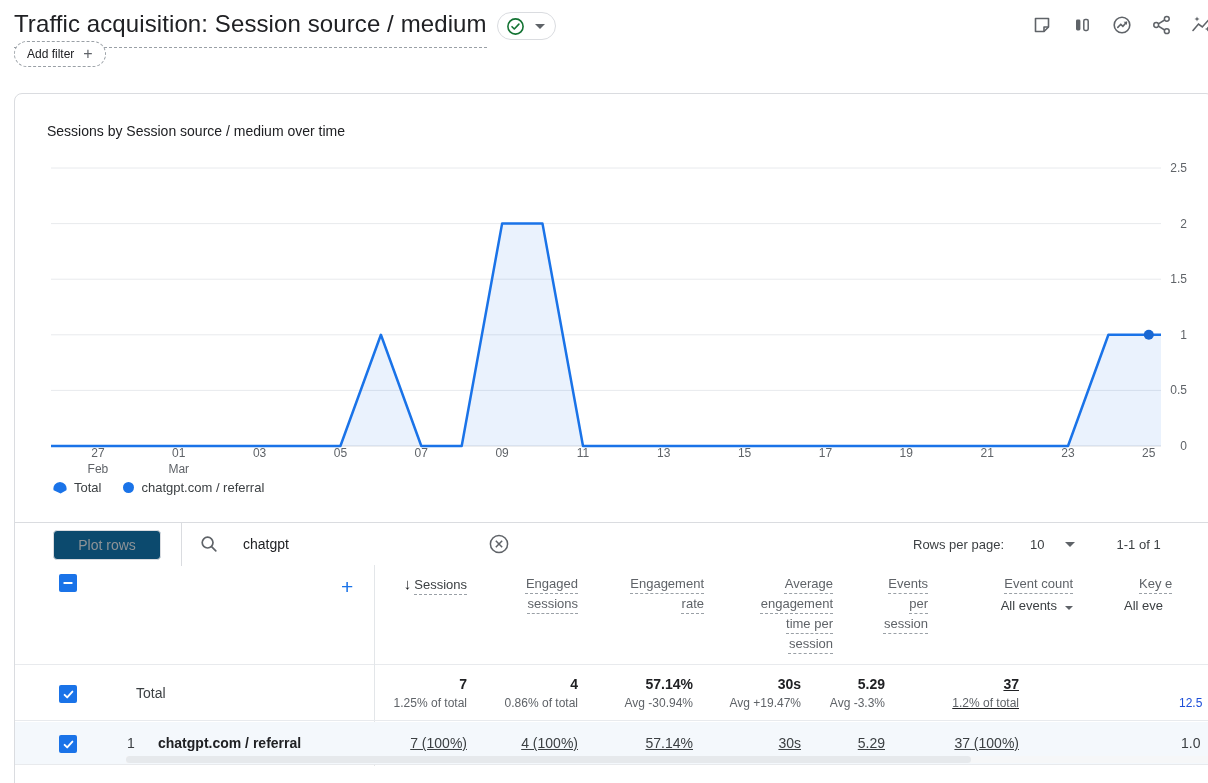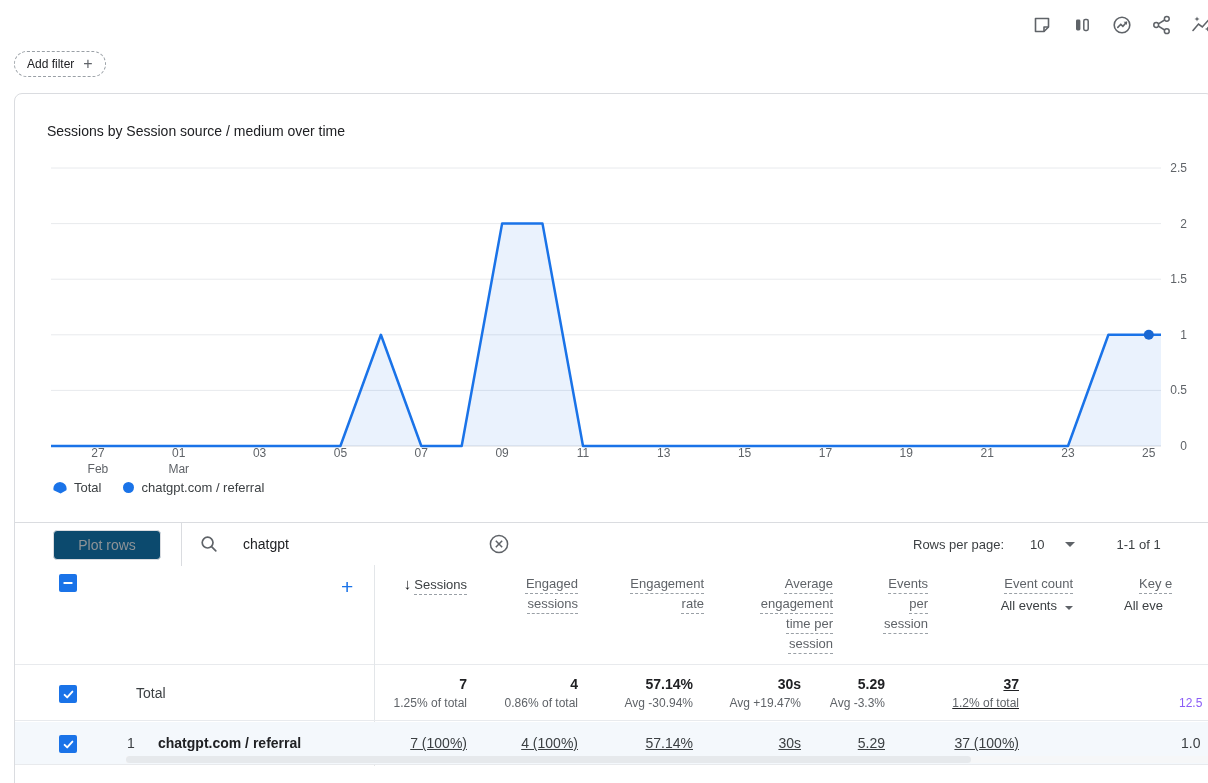--- a/index.html
+++ b/index.html
@@ -10,21 +10,21 @@
   
   .report-header { position:absolute; left:14px; top:10px; display:flex; align-items:flex-start; }
   .report-title { font-size:24px; font-weight:400; color:#202124; letter-spacing:.1px;
     border-bottom:1px dashed #9aa0a6; padding-bottom:9px; }
   .title-badge { display:inline-flex; align-items:center; gap:10px; margin-left:10px; margin-top:2px;
     height:28px; padding:0 10px 0 8px; border:1px solid #dadce0; border-radius:14px; background:#fff; cursor:pointer; }
   .caret { width:0; height:0; border-left:5px solid transparent; border-right:5px solid transparent;
     border-top:5px solid #5f6368; }
   .header-icons { position:absolute; left:1031px; top:14px; display:flex; gap:18px; }
   .hicon { width:22px; height:22px; cursor:pointer; flex:0 0 auto; }
-  .add-filter { position:absolute; left:14px; top:51px; height:26px; display:inline-flex; align-items:center;
+  .add-filter { position:absolute; left:14px; top:41px; height:26px; display:inline-flex; align-items:center;
     gap:9px; padding:0 12px; border:1px dashed #9aa0a6; border-radius:13px; background:#fff; cursor:pointer; }
   .add-filter-label { font-size:12px; color:#202124; }
   .plus-glyph { font-size:16px; color:#5f6368; line-height:1; }
 
   
   .card { position:absolute; left:14px; top:93px; width:1200px; height:698px;
     border:1px solid #dadce0; border-radius:8px; background:#fff; }
   .chart-title { position:absolute; left:32px; top:29px; font-size:14px; color:#202124; }
   .interval-select { position:absolute; left:1049px; top:17px; width:124px; height:37px;
     border:1px solid #dadce0; border-radius:4px; display:flex; align-items:center;
@@ -80,21 +80,21 @@
   .h-ke-sub { position:absolute; left:1109px; top:33px; font-size:13px; color:#3c4043; }
 
   .total-row { position:absolute; left:0; top:572px; width:1200px; height:55px; border-bottom:1px solid #e8eaed; }
   .total-label { position:absolute; left:121px; top:0; height:100%; display:flex; align-items:center;
     font-size:14px; color:#3c4043; }
   .mcell { position:absolute; top:8px; text-align:right; }
   .mcell .primary { font-size:14px; font-weight:700; color:#202124; line-height:20px; }
   .mcell .secondary { font-size:12px; color:#5f6368; line-height:19px; }
   .m-sessions { right:748px; } .m-engaged { right:637px; } .m-rate { right:522px; }
   .m-avgtime { right:414px; } .m-eps { right:330px; } .m-ec { right:196px;text-decoration:underline; }
-  .m-ke-partial { position:absolute; left:1164px; top:28px; font-size:12px; color:#8b5cf6; line-height:19px; }
+  .m-ke-partial { position:absolute; left:1164px; top:28px; font-size:12px; color:#1d4ed8; line-height:19px; }
 
   .data-row { position:absolute; left:0; top:628px; width:1200px; height:43px; background:#f4f8fc;
     border-bottom:1px solid #e8eaed; }
   .row-index { position:absolute; left:105px; top:0; width:22px; height:100%; display:flex; align-items:center;
     justify-content:center; font-size:14px; color:#3c4043; }
   .row-dim { position:absolute; left:143px; top:0; height:100%; display:flex; align-items:center;
     font-size:14px; font-weight:700; color:#202124; }
   .rcell { position:absolute; top:0; height:100%; display:flex; align-items:center; font-size:14px; color:#3c4043;text-decoration:underline; }
   .r-sessions { right:748px; } .r-engaged { right:637px; } .r-rate { right:522px; }
   .r-avgtime { right:414px; } .r-eps { right:330px; } .r-ec { right:196px; }
@@ -102,20 +102,32 @@
     font-size:14px; color:#3c4043; }
 
   .hscrollbar { position:absolute; left:111px; top:662px; width:1089px; height:7px; background:#f6f7f8; }
   .hscroll-thumb { position:absolute; left:0; top:0; width:845px; height:7px; background:#e6e9ec; border-radius:4px; }
 </style>
 </head>
 <body>
 
 <div class="page">
 
+  <div class="report-header">
+    <span class="report-title">Traffic acquisition: Session source / medium</span>
+    <span class="title-badge">
+      <span style="display:flex;">
+        <svg width="19" height="19" viewBox="0 0 19 19">
+            <circle cx="9.5" cy="9.5" r="7.6" fill="none" stroke="#137333" stroke-width="1.6"></circle>
+            <path d="M6 9.7l2.3 2.3 4.6-4.9" fill="none" stroke="#137333" stroke-width="1.6" stroke-linecap="round" stroke-linejoin="round"></path>
+          </svg>
+      </span>
+      <span class="caret"></span>
+    </span>
+  </div>
 
   <div class="header-icons">
     <span class="hicon">
       <svg width="22" height="22" viewBox="0 0 22 22" fill="none" stroke="#5f6368" stroke-width="1.6" stroke-linejoin="round">
           <path d="M4.5 4.5h13v8.5l-4.5 4.5h-8.5z"></path>
           <path d="M13 17.5v-4.5h4.5"></path>
         </svg>
     </span>
     <span class="hicon">
       <svg width="22" height="22" viewBox="0 0 22 22">

